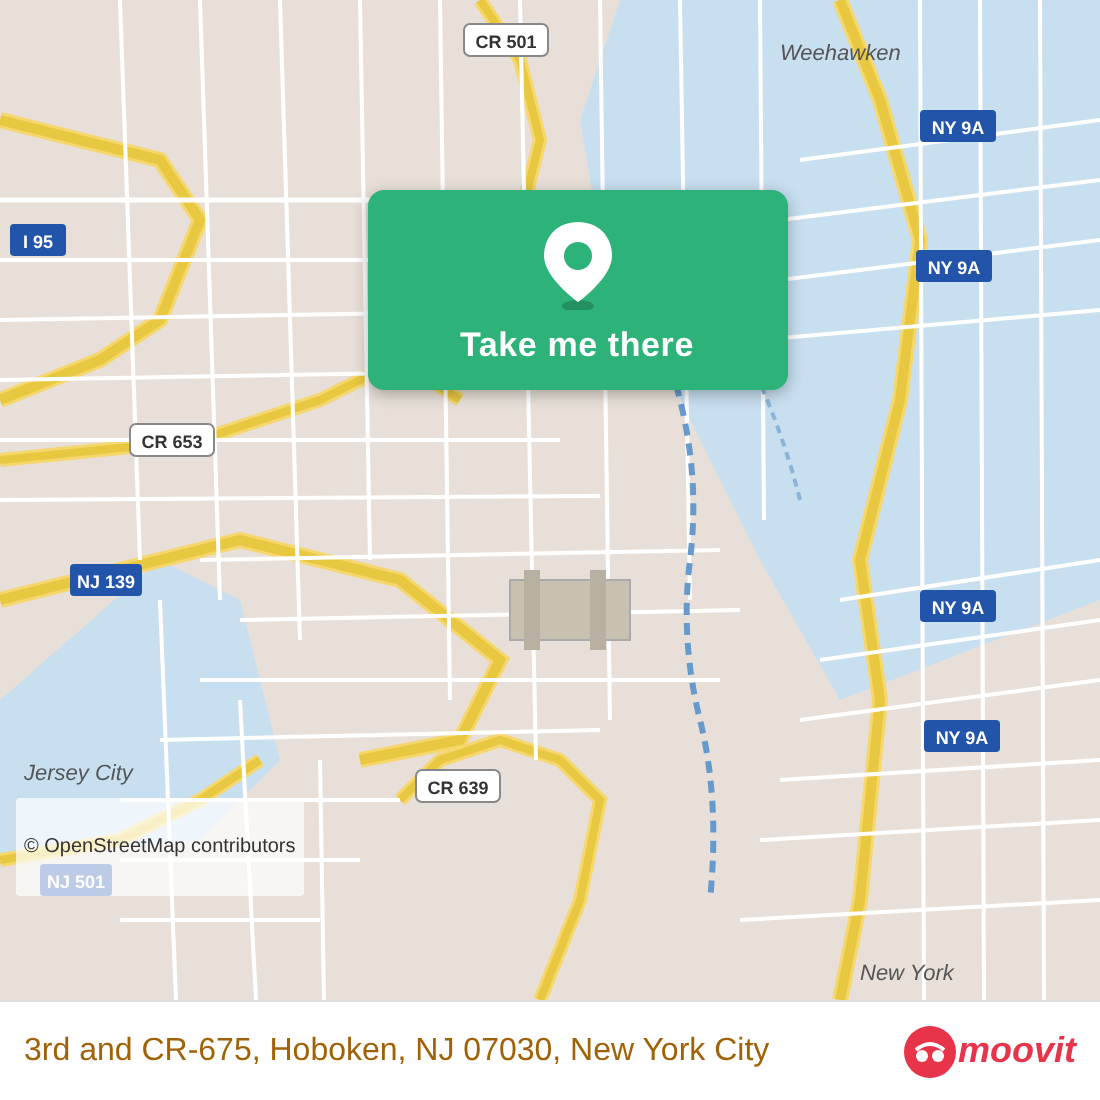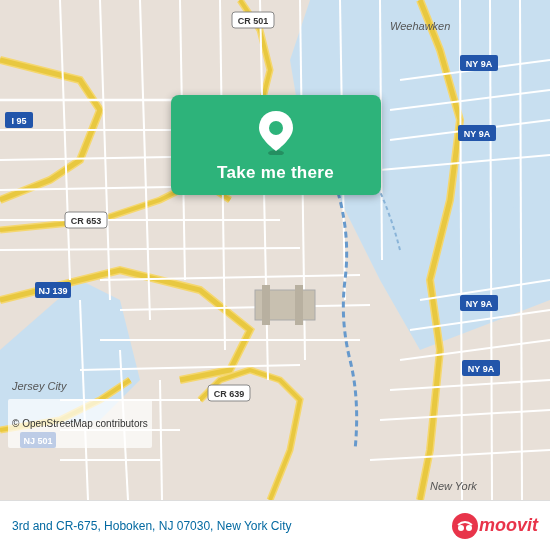--- a/index.html
+++ b/index.html
@@ -24,21 +24,21 @@
       width: 100%;
       height: 100%;
       position: absolute;
       top: 0; left: 0;
     }
 
     
     #cta-button-container {
       position: absolute;
       top: 95px;
-      left: 150px;
+      left: 163px;
       width: 210px;
       display: flex;
       flex-direction: column;
       align-items: center;
       padding-left: 41px;
     }
 
     #cta-button {
       background-color: #2db37a;
       border: none;
@@ -71,22 +71,22 @@
       height: 50px;
       background: white;
       display: flex;
       align-items: center;
       justify-content: space-between;
       padding: 0 12px;
       border-top: 1px solid #ddd;
     }
 
     #address-text {
-      font-size: 12px;
-      color: #0369a1;
+      font-size: 16px;
+      color: #a16207;
     }
 
     #moovit-logo {
       display: flex;
       align-items: center;
       gap: 0;
       text-align: center;
     }
 
     #moovit-icon {

